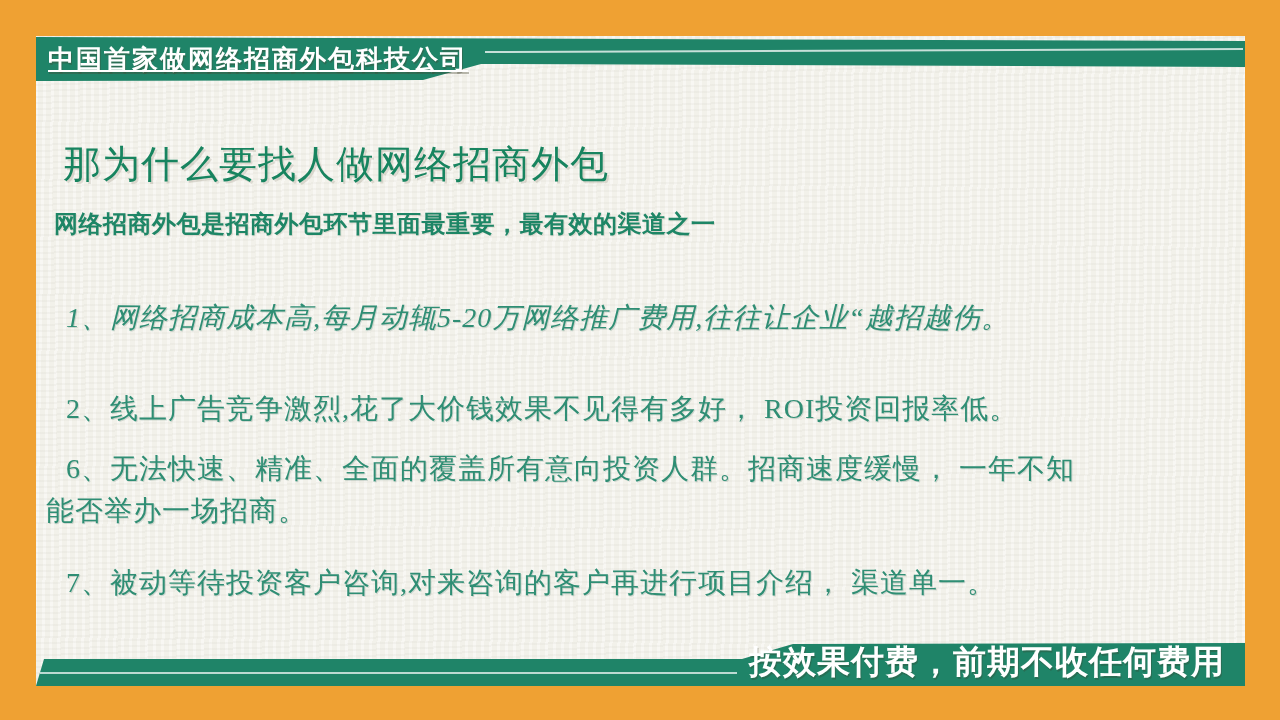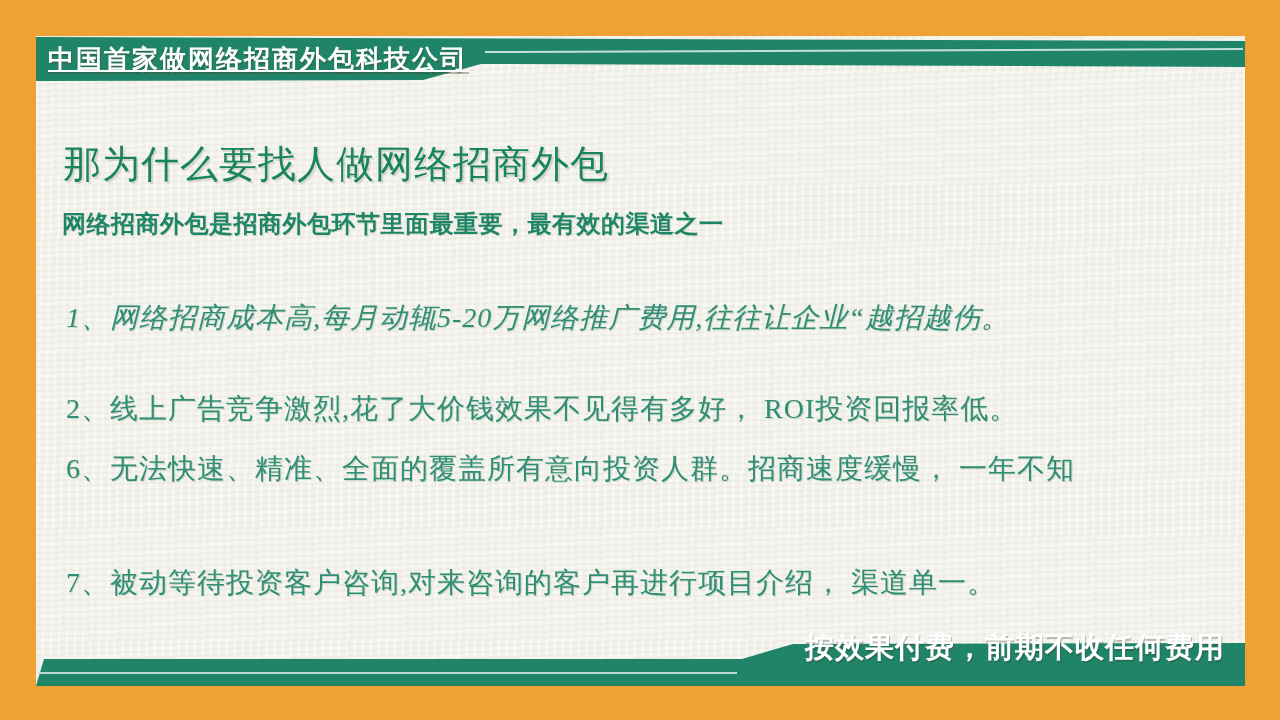--- a/index.html
+++ b/index.html
@@ -29,25 +29,25 @@
     color:#FFFFFF;
     font-weight:bold;
     font-size:26px;
     letter-spacing:2px;
     text-shadow:1px 2px 0 rgba(70,70,50,0.35);
     white-space:nowrap;
     text-decoration:underline;
   }
   .footer-text{
     position:absolute;
-    right:20px;bottom:18px;height:42px;
+    right:20px;bottom:3px;height:42px;
     line-height:42px;
     color:#FFFFFF;
     font-weight:bold;
-    font-size:29px;
+    font-size:33px;
     letter-spacing:1px;
     text-shadow:1px 2px 0 rgba(60,60,40,0.30);
     white-space:nowrap;
   }
   .slide-title{
     position:absolute;
     left:27px;top:103px;
     font-size:38px;
     font-weight:normal;
     color:#17845F;
@@ -58,21 +58,20 @@
   .subtitle{
     position:absolute;
     left:18px;top:171px;
     font-size:24px;
     font-weight:bold;
     color:#1E8666;
     line-height:33px;
     letter-spacing:0.5px;
     text-shadow:1px 1px 0 rgba(80,70,40,0.12);
     white-space:nowrap;
-    margin-left:8px;
   }
   .body-list{
     position:absolute;
     left:10px;top:0;
     width:1170px;height:650px;
   }
   .body-item{
     position:absolute;
     left:0;width:1165px;
     font-family:"Liberation Serif", serif;
@@ -108,20 +107,21 @@
 
     <div class="body-list">
       <div class="body-item item-1">
         <div class="first-line">1、网络招商成本高,每月动辄5-20万网络推广费用,往往让企业“越招越伤。</div>
       </div>
       <div class="body-item item-2">
         <div class="first-line">2、线上广告竞争激烈,花了大价钱效果不见得有多好， ROI投资回报率低。</div>
       </div>
       <div class="body-item item-3">
         <div class="first-line">6、无法快速、精准、全面的覆盖所有意向投资人群。招商速度缓慢， 一年不知</div>
+        <div>能否举办一场招商。</div>
       </div>
       <div class="body-item item-4">
         <div class="first-line">7、被动等待投资客户咨询,对来咨询的客户再进行项目介绍， 渠道单一。</div>
       </div>
     </div>
 
     <svg class="shape footer-shape" width="1209" height="44" viewBox="0 0 1209 44">
       <polygon points="8,17 706,17 757,2 1209,1 1209,44 0,44" fill="#1F8468"></polygon>
       <line x1="4" y1="31" x2="701" y2="31" stroke="#FFFFFF" stroke-opacity="0.7" stroke-width="2"></line>
     </svg>

